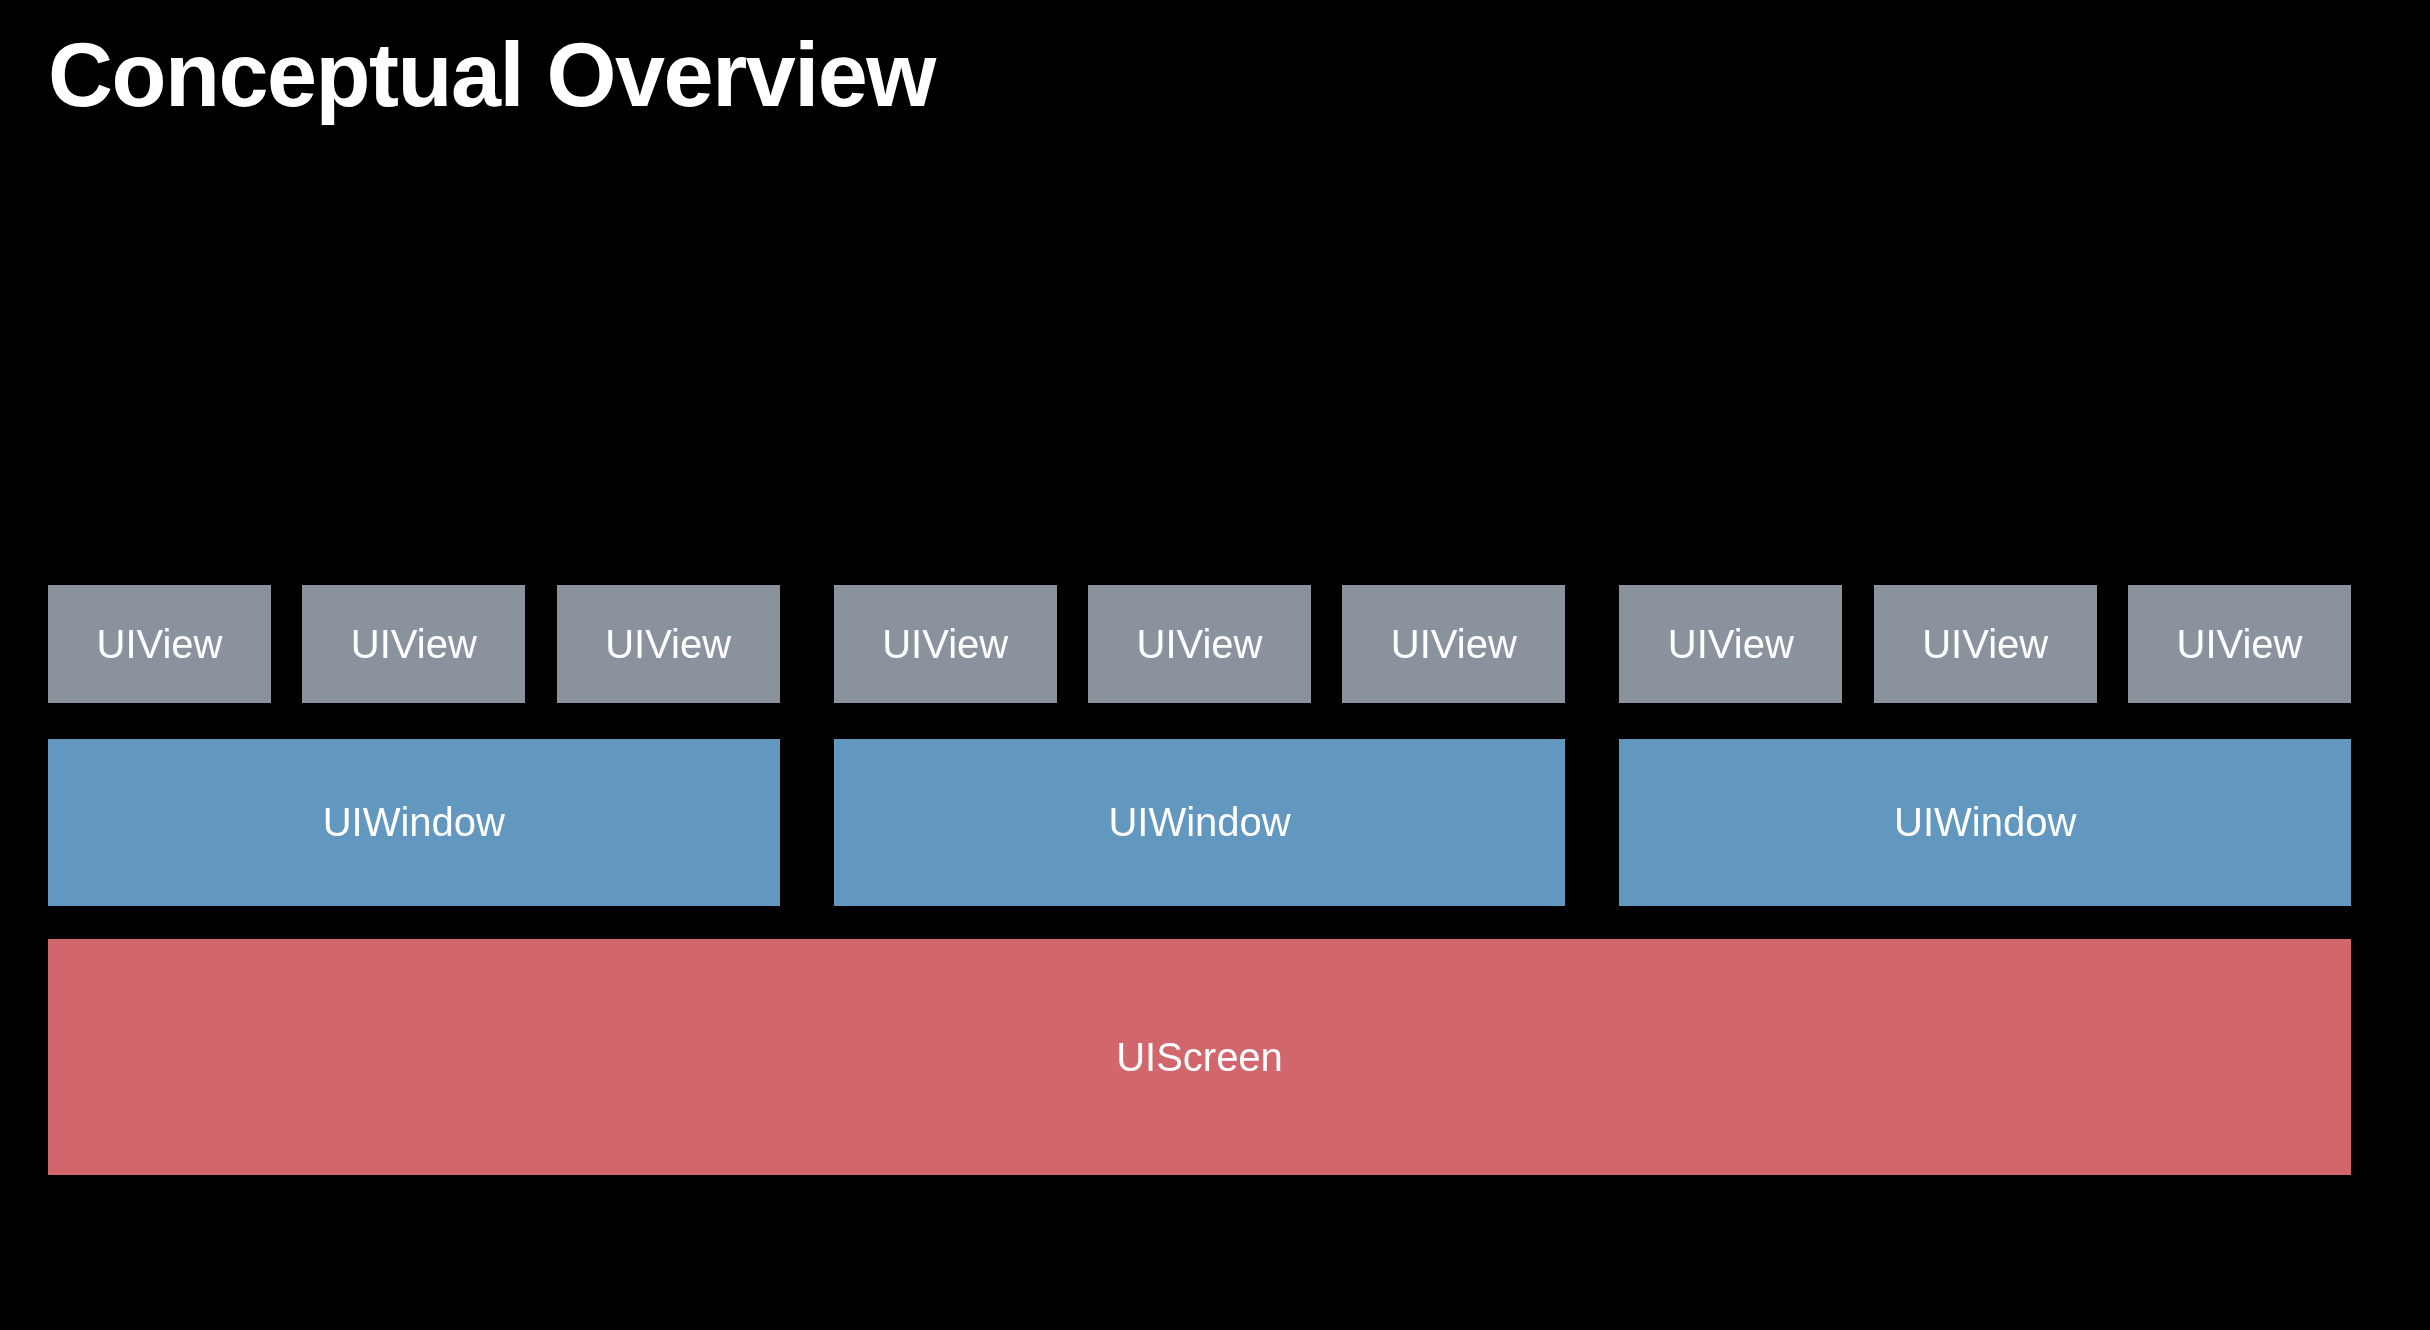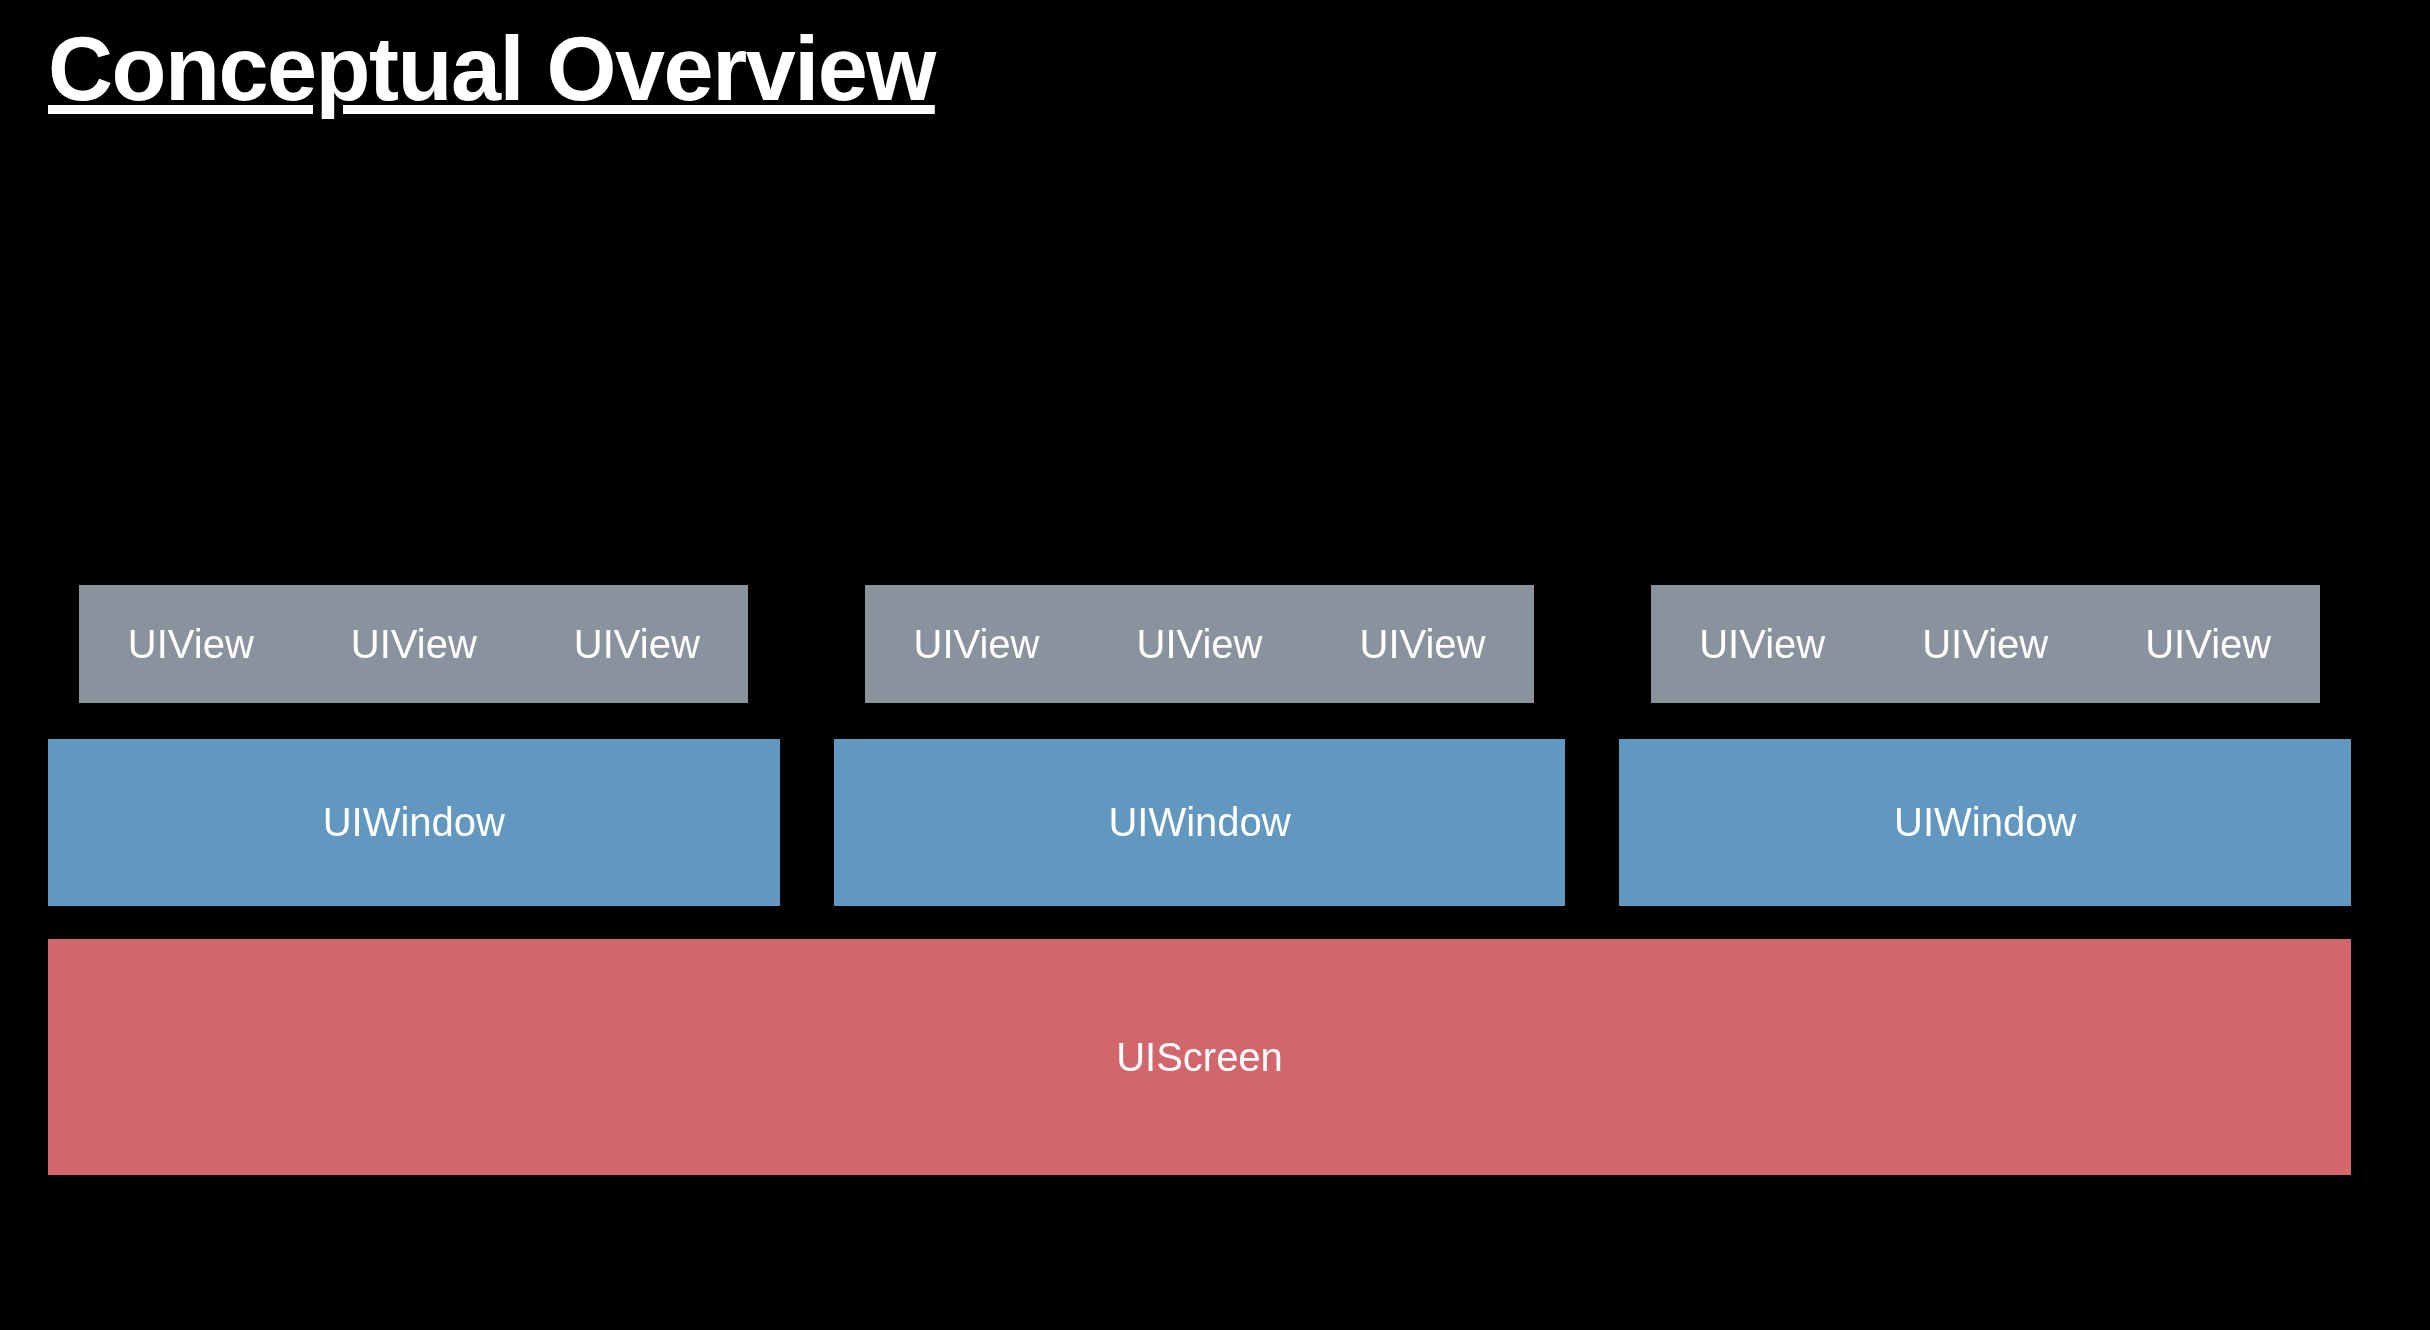--- a/index.html
+++ b/index.html
@@ -16,22 +16,21 @@
     position: relative;
     width: 2430px;
     height: 1330px;
     background: var(--background, #000);
     color: var(--text, #fff);
     font-family: "Liberation Sans", "DejaVu Sans", sans-serif;
   }
   .slide-header {
     position: absolute;
     left: 48px;
-    top: 20px;
-    text-decoration: underline;
+    top: 26px;
   }
   .slide-title {
     margin: 0;
     font-size: 90px;
     font-weight: 700;
     letter-spacing: -1.5px;
     line-height: 1.1;
     white-space: nowrap;
   }
   .slide-subtitle {
@@ -52,21 +51,21 @@
     gap: 54px;
   }
   .stack {
     flex: 1 1 0;
     display: flex;
     flex-direction: column;
     min-width: 0;
   }
   .views-row {
     display: flex;
-    justify-content: center;
+    justify-content: space-between;
     height: 118px;
     margin-bottom: 36px;
   }
   .box {
     display: flex;
     align-items: center;
     justify-content: center;
     font-size: 40px;
     font-weight: 400;
     color: var(--text, #fff);

